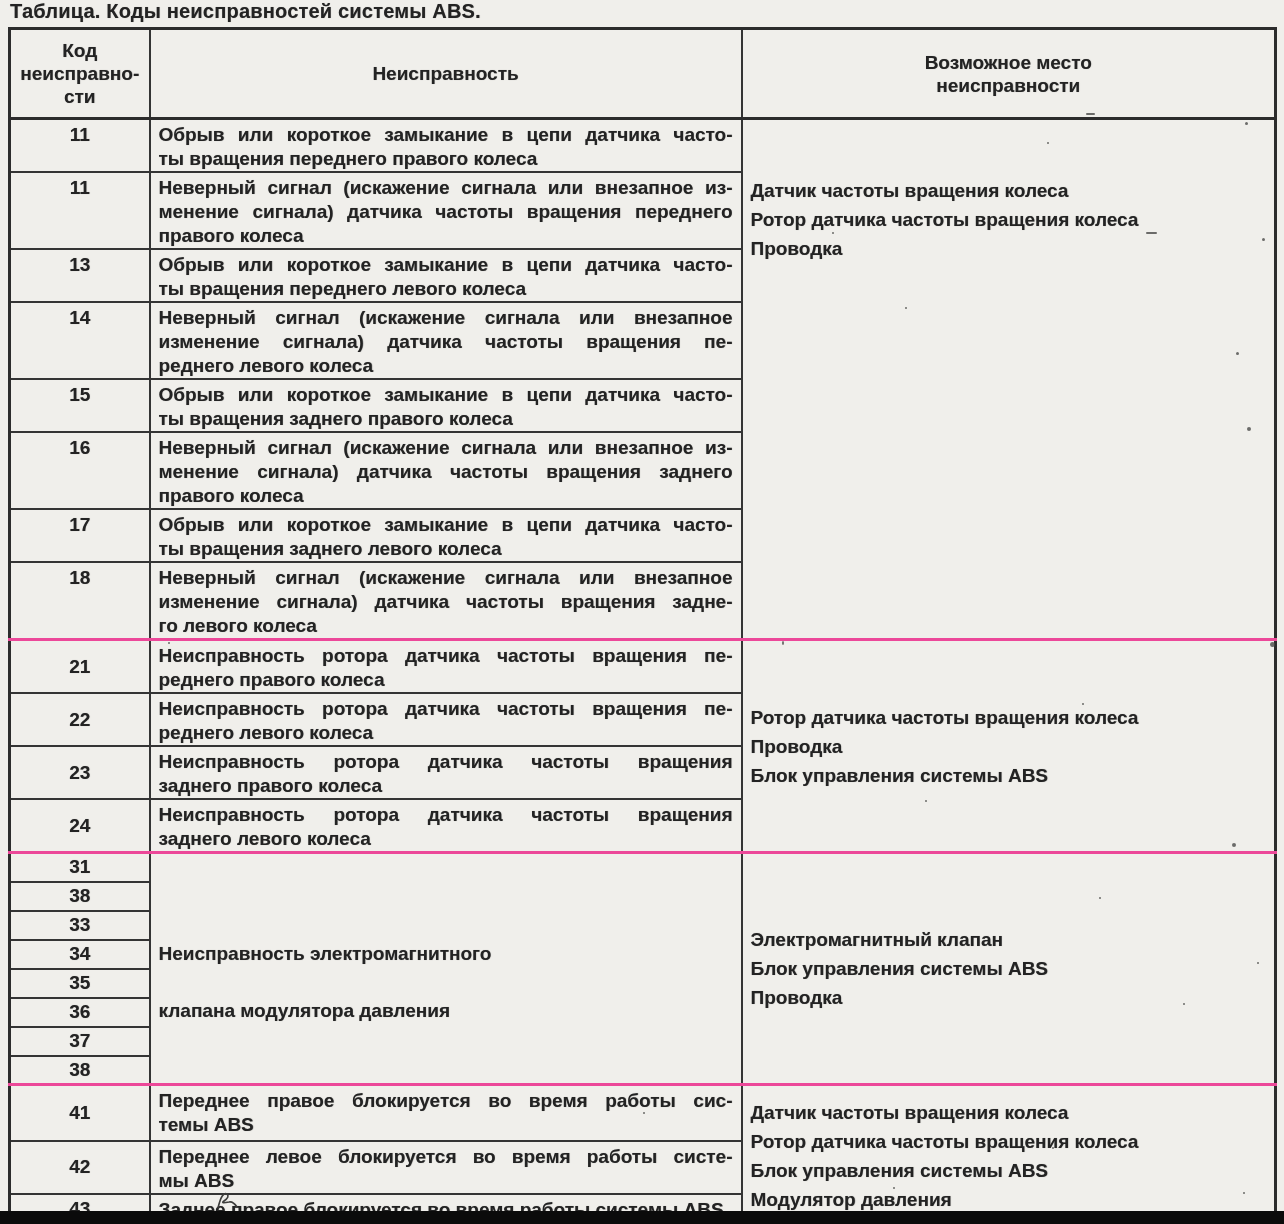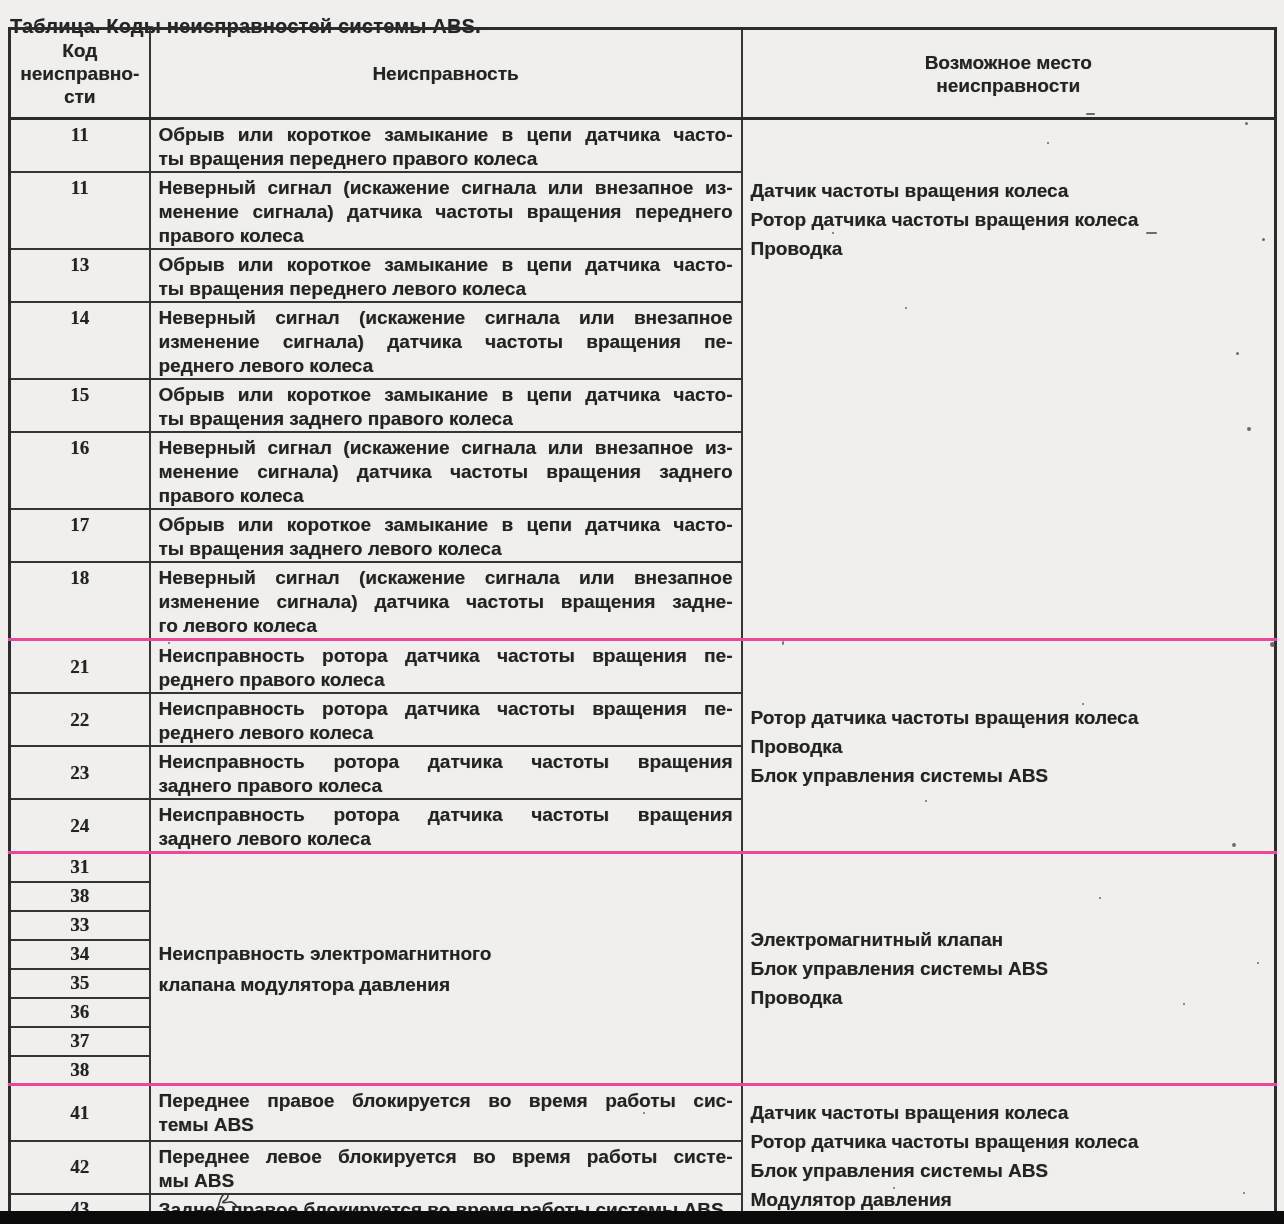--- a/index.html
+++ b/index.html
@@ -3,43 +3,43 @@
 <meta charset="utf-8">
 <style>
   html,body { margin:0; padding:0; }
   .page {
     position:relative; width:1284px; height:1224px;
     background:#f0efeb; overflow:hidden;
     font-family:"Liberation Sans", sans-serif;
     color:#232323;
   }
   .title {
-    position:absolute; left:10px; top:15px;
+    position:absolute; left:10px; top:0;
     font-size:20px; font-weight:700; letter-spacing:0.2px;
     text-shadow:0.3px 0.3px 0.7px rgba(30,30,30,0.45);
   }
   table.abs {
     position:absolute; left:8px; top:27px;
     width:1266px; border-collapse:collapse; table-layout:fixed;
     border:3px solid #2c2c2c;
   }
   td, th {
     border:2px solid #343434; padding:0; margin:0;
     font-size:19px; font-weight:700; color:#232323;
     text-shadow:0.3px 0.3px 0.7px rgba(30,30,30,0.45);
     overflow:hidden;
   }
   th.head { vertical-align:middle; line-height:23px; border-bottom:3px solid #2c2c2c; }
   .head .jline { text-align:center; text-align-last:center; }
-  .code-cell { text-align:center; vertical-align:top; padding-top:3px; line-height:24px;font-family:Liberation Serif, serif; }
+  .code-cell { text-align:center; vertical-align:top; padding-top:3px; line-height:24px; }
   .code-cell.cmid { vertical-align:middle; padding-top:0; }
   .fault-cell { vertical-align:top; padding:3px 8px 0 8px; line-height:24px; }
   .fault-cell .jline { text-align:justify; text-align-last:justify; }
   .fault-cell .jline:last-child { text-align-last:left; }
-  .fault-cell.no-justify .jline { text-align:left; text-align-last:left; }
+  .fault-cell.no-justify .jline { text-align:left; text-align-last:left;margin-top:26px; }
   .fault-cell.fault-mid { vertical-align:middle; padding-top:0; line-height:31px; }
   .loc-cell { vertical-align:middle; padding-left:8px; line-height:29px; text-align:left; }
   .loc-cell.loc-first { vertical-align:top; padding-top:56px; }
   tr.sec td { border-top:3px solid #ec4899; }
   .bottom-bar { position:absolute; left:0; top:1211px; width:1284px; height:13px; background:#0b0b0b; }
   .speck { position:absolute; background:#4a4a48; border-radius:50%; width:3px; height:3px; opacity:0.8; }
   .dash { position:absolute; background:#4a4a48; height:2px; opacity:0.8; border-radius:1px; }
   .mark { position:absolute; left:214px; top:1188px; }
 </style>
 </head>

